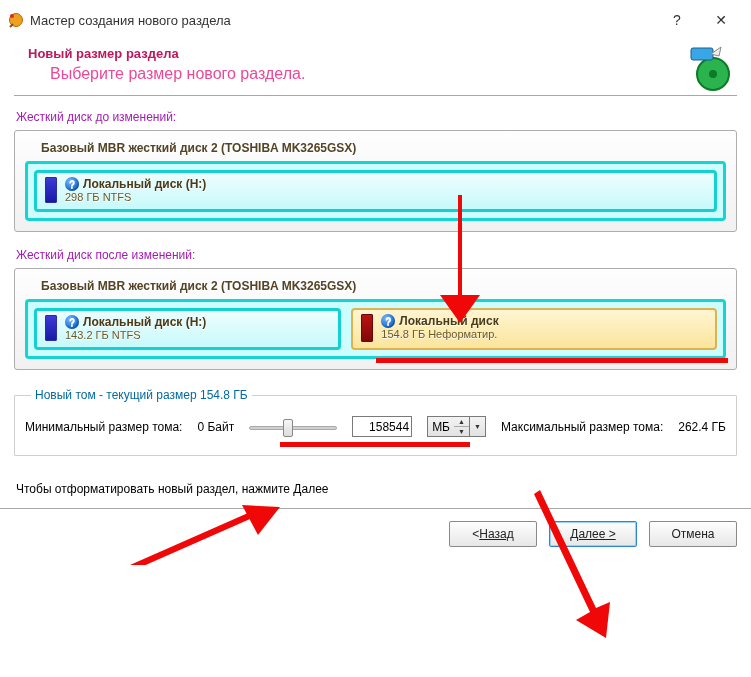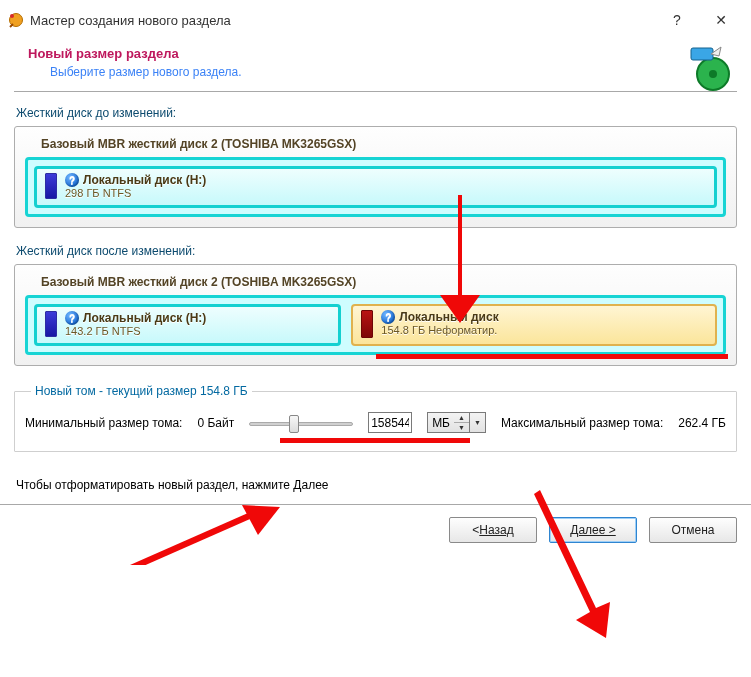--- a/index.html
+++ b/index.html
@@ -42,41 +42,41 @@
     padding: 8px 20px 2px 28px;
   }
   .header h1 {
     margin: 0 0 4px 0;
     font-size: 13px;
     font-weight: bold;
     color: #be185d;
   }
   .header .sub {
     margin: 0 0 4px 22px;
-    font-size: 12px;
-    color: #3b82f6;
+    font-size: 16px;
+    color: #ec4899;
   }
   .hicon {
     position: absolute;
     right: 14px;
     top: 42px;
     width: 52px; height: 52px;
   }
   .hr {
     height: 1px;
     border: none;
     border-top: 1px solid #a8a8a8;
     margin: 6px 14px 8px 14px;
   }
   .content {
     padding: 2px 14px;
   }
   .sect-label {
     font-size: 12px;
-    color: #0c4a6e;
+    color: #a21caf;
     margin: 4px 2px 6px 2px;
   }
   .diskbox {
     border: 1px solid #adadad;
     background: linear-gradient(#fefefe, #f1f1f1);
     border-radius: 3px;
     padding: 10px 10px;
   }
   .diskhead {
     font-size: 12px;
@@ -181,21 +181,21 @@
   }
   .slider-thumb {
     position:absolute; top:2px;
     left:38%;
     width:10px; height:18px;
     background:linear-gradient(#f7f7f7,#dcdcdc);
     border:1px solid #888;
     border-radius:2px;
   }
   .numfield {
-    width:44px; height:21px;
+    width:60px; height:21px;
     border:1px solid #7a7a7a;
     background:#fff;
     font-size:12px;
     text-align:right;
     padding:0 2px;
   }
   .spin {
     display:inline-flex; flex-direction:column;
     border:1px solid #7a7a7a; border-left:none;
     height:21px; width:16px;

